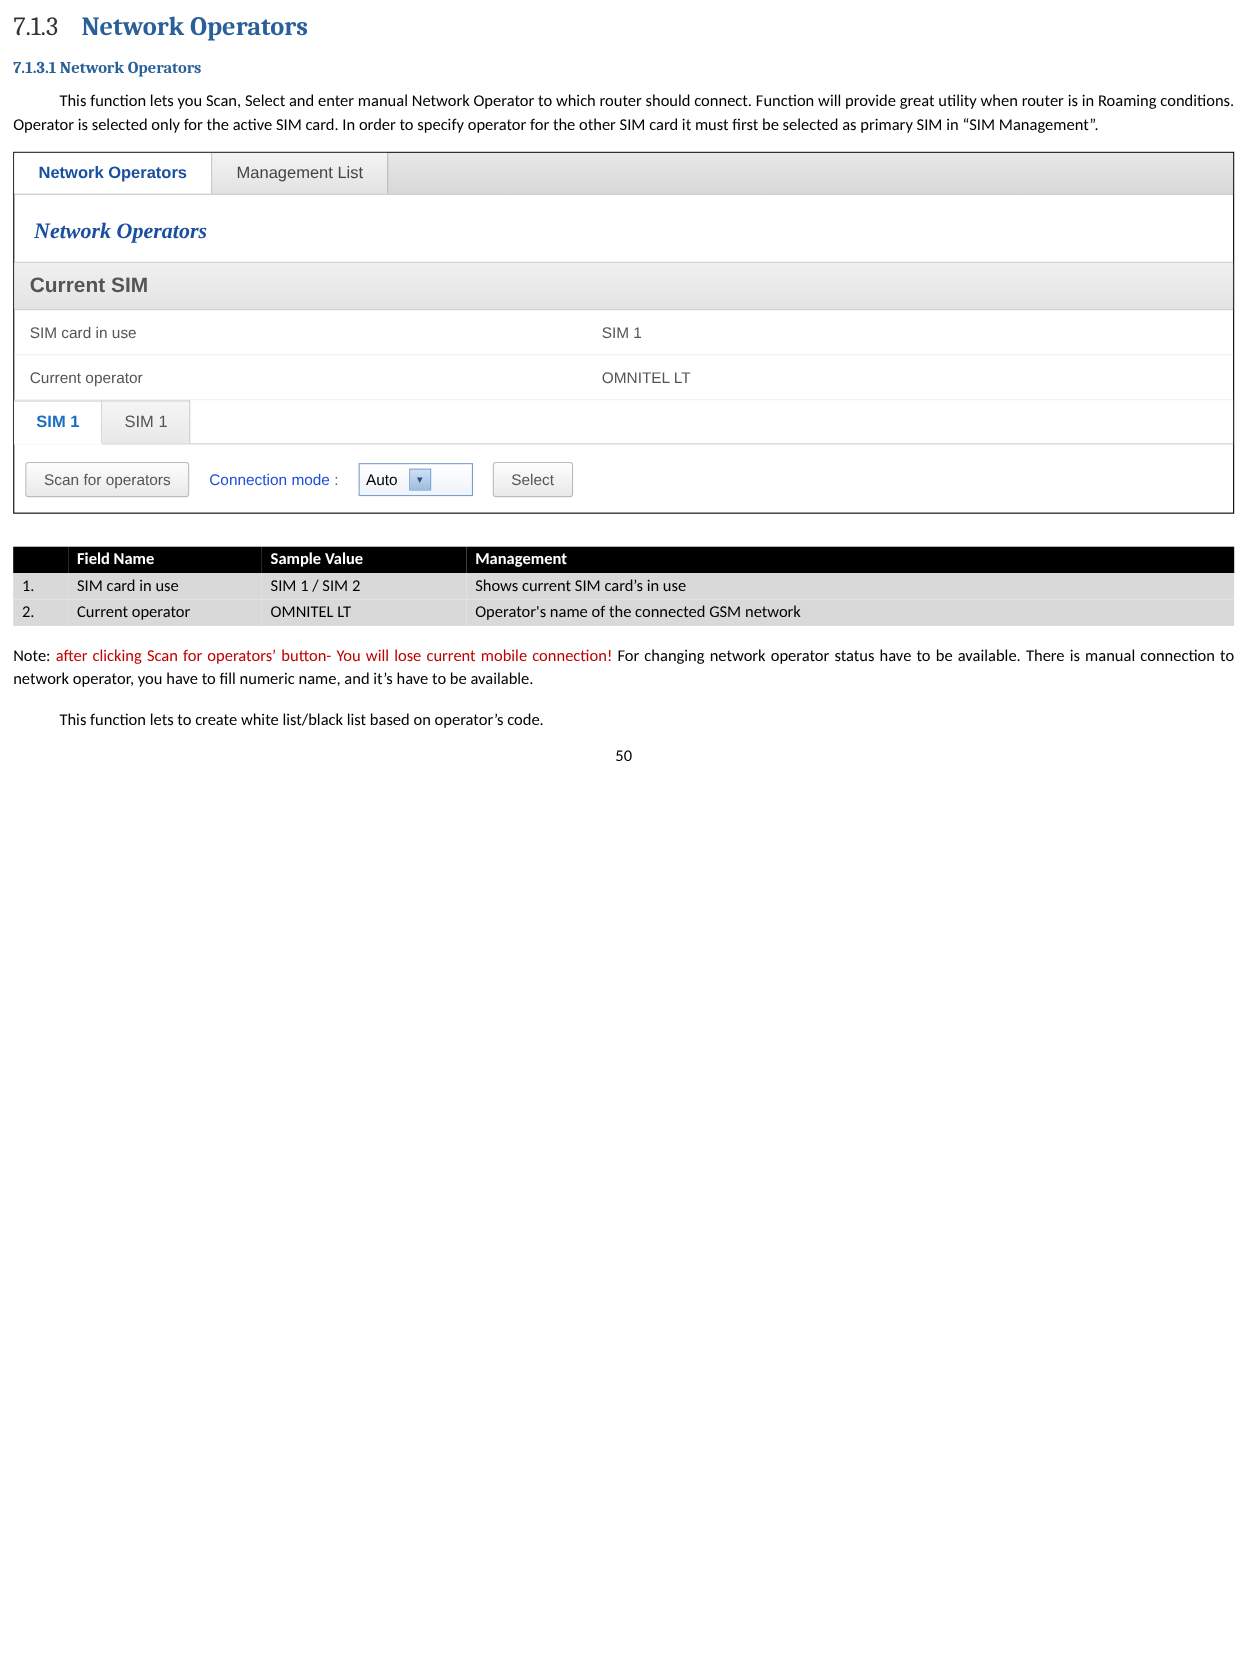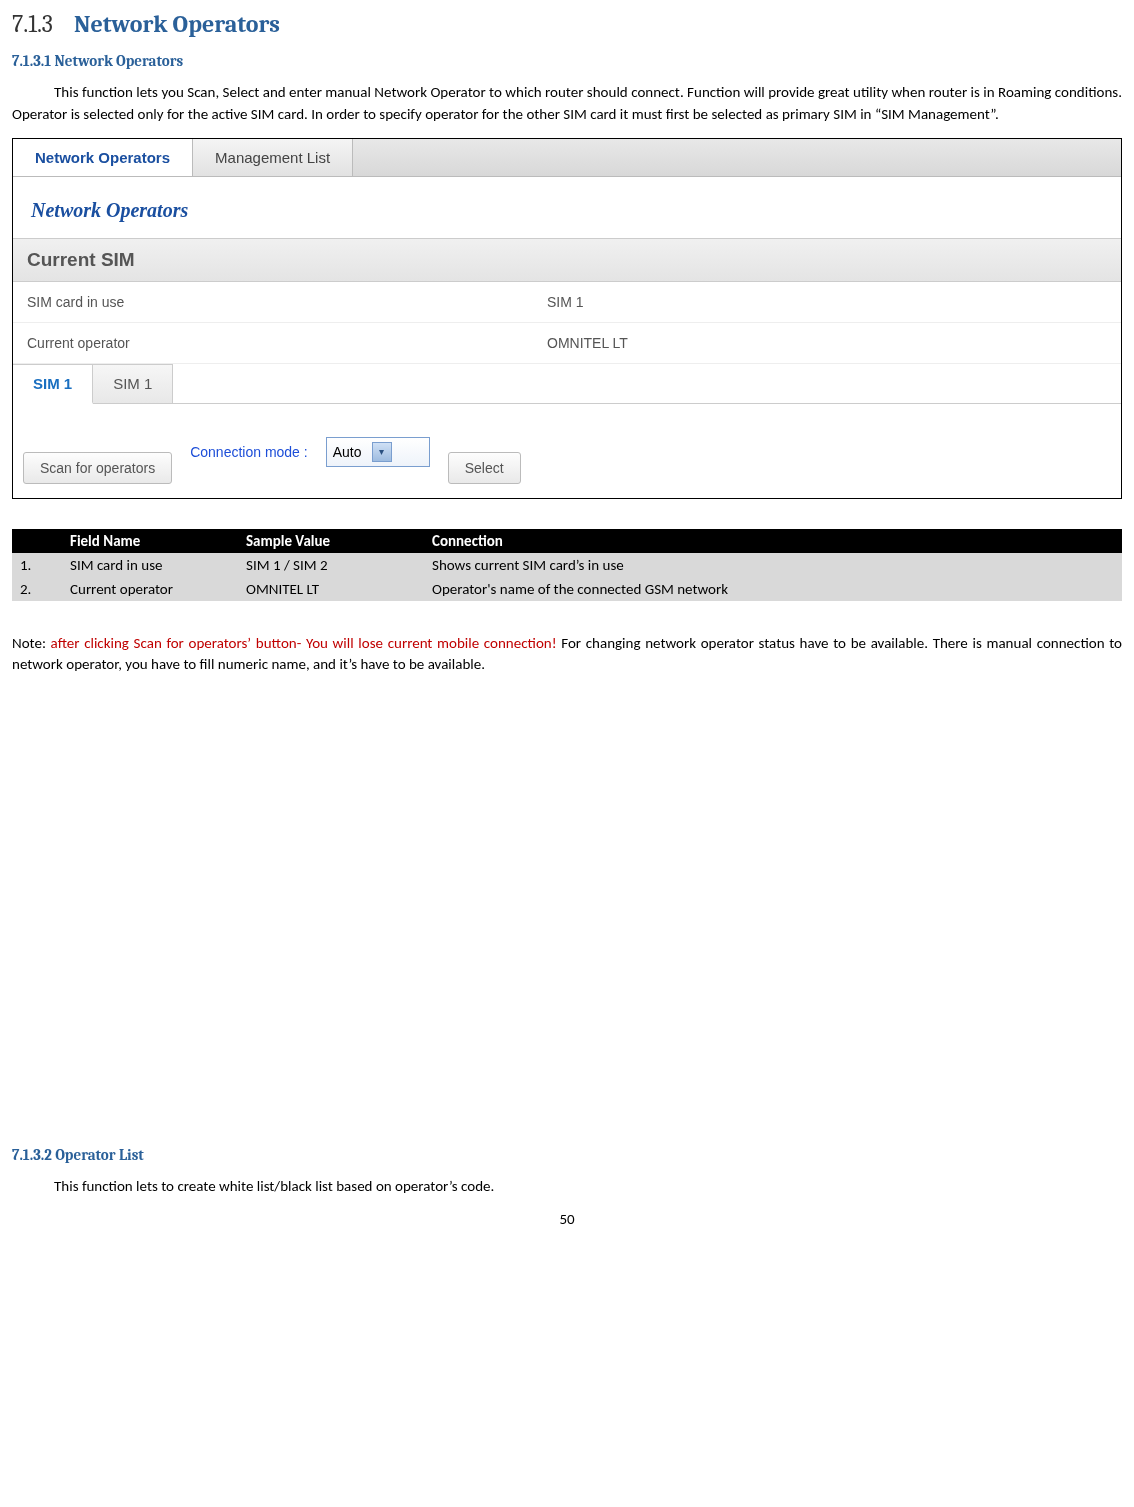--- a/index.html
+++ b/index.html
@@ -109,21 +109,20 @@
     padding: 16px 10px 14px 10px;
   }
   .ss-btn {
     background: linear-gradient(#fdfdfd,#e9e9e9);
     border: 1px solid #bbb;
     border-radius: 3px;
     padding: 7px 16px;
     font-size: 14px;
     color: #555;
     font-family: Arial, sans-serif;
-    margin-top: 32px;
   }
   .ss-label { color: #1d4ed8; font-size: 14px; }
   .ss-select {
     border: 1px solid #7a9ecf;
     background: linear-gradient(#fff,#eef3fa);
     padding: 4px 6px;
     font-size: 14px;
     min-width: 90px;
     display: inline-flex;
     align-items: center;
@@ -133,21 +132,21 @@
     margin-left: 10px;
     width: 18px; height: 18px;
     background: linear-gradient(#cfe0f5,#9ebce0);
     border: 1px solid #7a9ecf;
     display: inline-flex; align-items: center; justify-content: center;
     font-size: 10px; color: #2a5080;
   }
   table.fields {
     border-collapse: collapse;
     width: 100%;
-    margin-bottom: 32px;
+    margin-bottom: 18px;
   }
   table.fields th {
     background: #000;
     color: #fff;
     text-align: left;
     padding: 3px 8px;
     font-weight: bold;
     font-size: 15px;
   }
   table.fields td {
@@ -203,21 +202,21 @@
     <button class="ss-btn">Select</button>
   </div>
 </div>
 
 <table class="fields">
   <thead>
     <tr>
       <th class="numcol"></th>
       <th class="fncol">Field Name</th>
       <th class="svcol">Sample Value</th>
-      <th>Connection</th>
+      <th>Management</th>
     </tr>
   </thead>
   <tbody>
     <tr>
       <td>1.</td>
       <td>SIM card in use</td>
       <td>SIM 1 / SIM 2</td>
       <td>Shows current SIM card’s in use</td>
     </tr>
     <tr>
@@ -227,16 +226,15 @@
       <td>Operator's name of the connected GSM network</td>
     </tr>
   </tbody>
 </table>
 
 <p class="note">
   <span>Note: </span><span class="red">after clicking Scan for operators’ button- You will lose current mobile connection! </span><span>For changing network operator status have to be available. There is manual connection to network operator, you have to fill numeric name, and it’s have to be available.</span>
 </p>
 
 <div class="pagenum-block">
-  <div class="h7131" style="margin-top:470px;">7.1.3.2    Operator List</div>
   <p class="para indent">This function lets to create white list/black list based on operator’s code.</p>
   <div style="text-align:center;">50</div>
 </div>
 
 </body></html>

